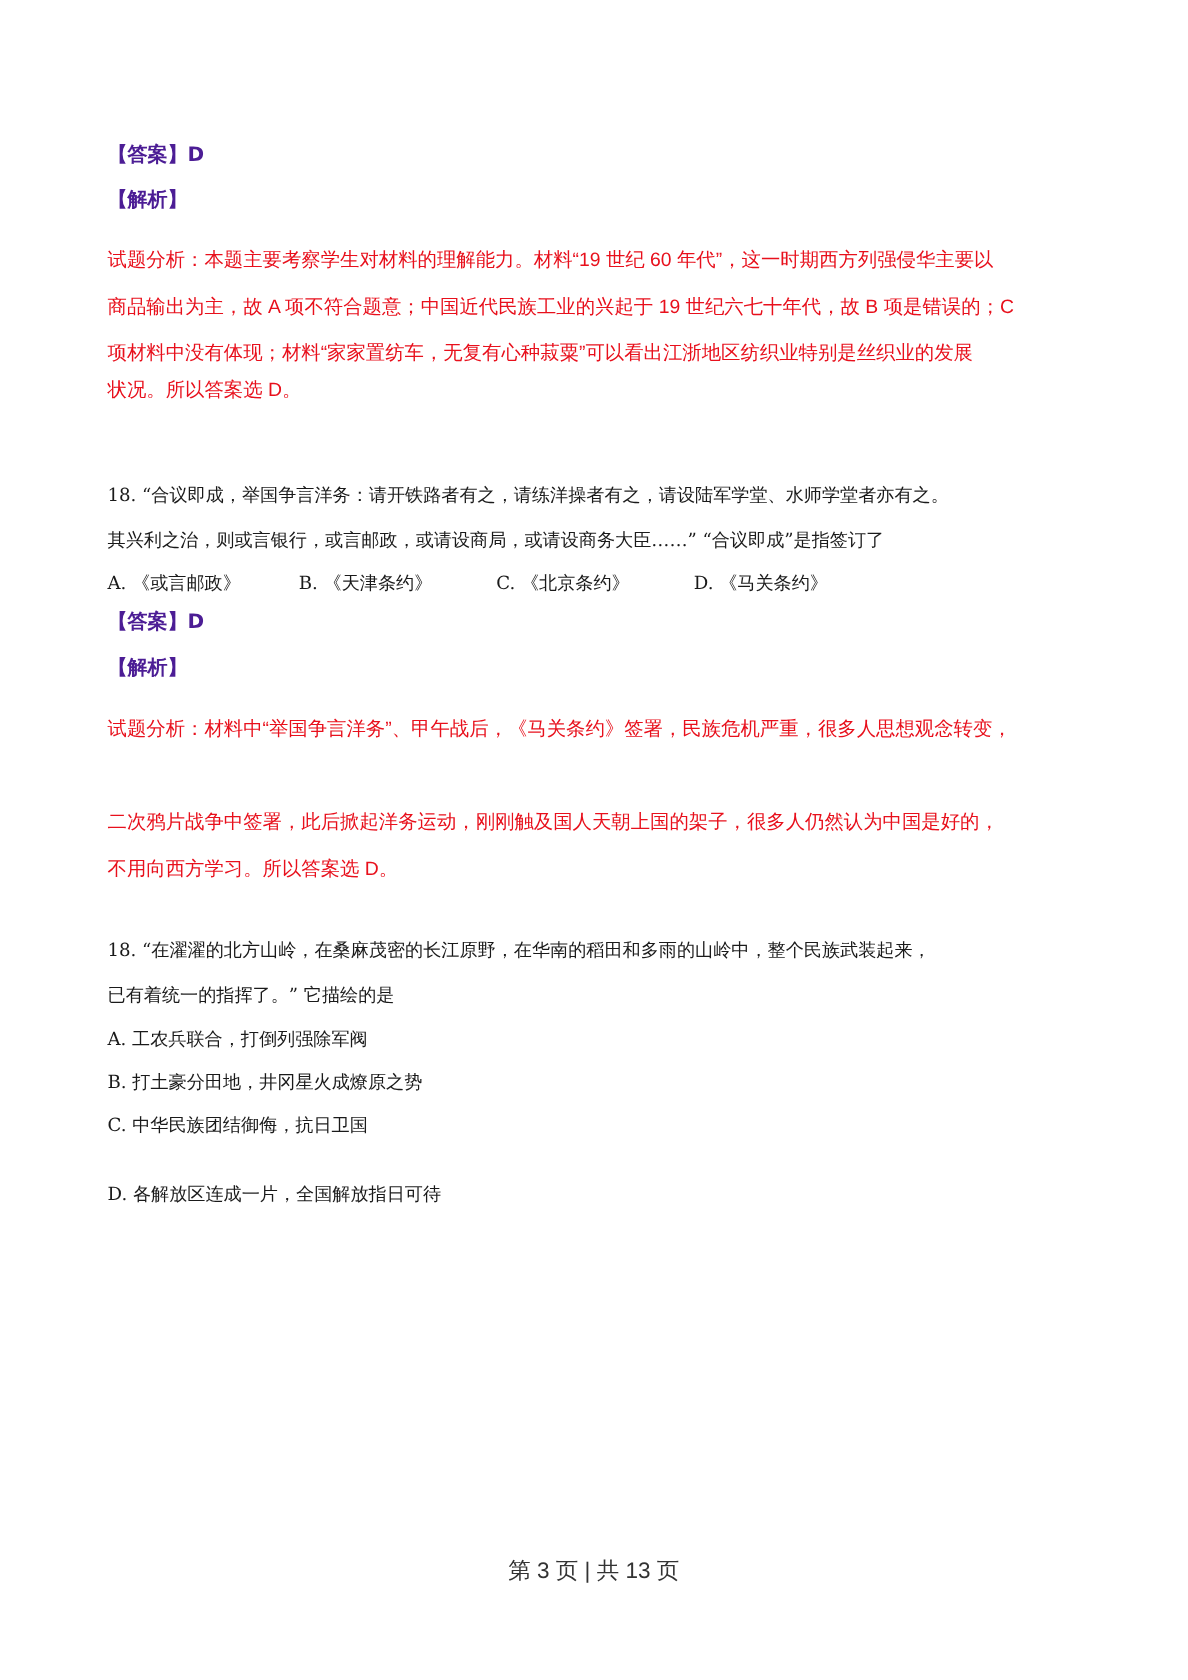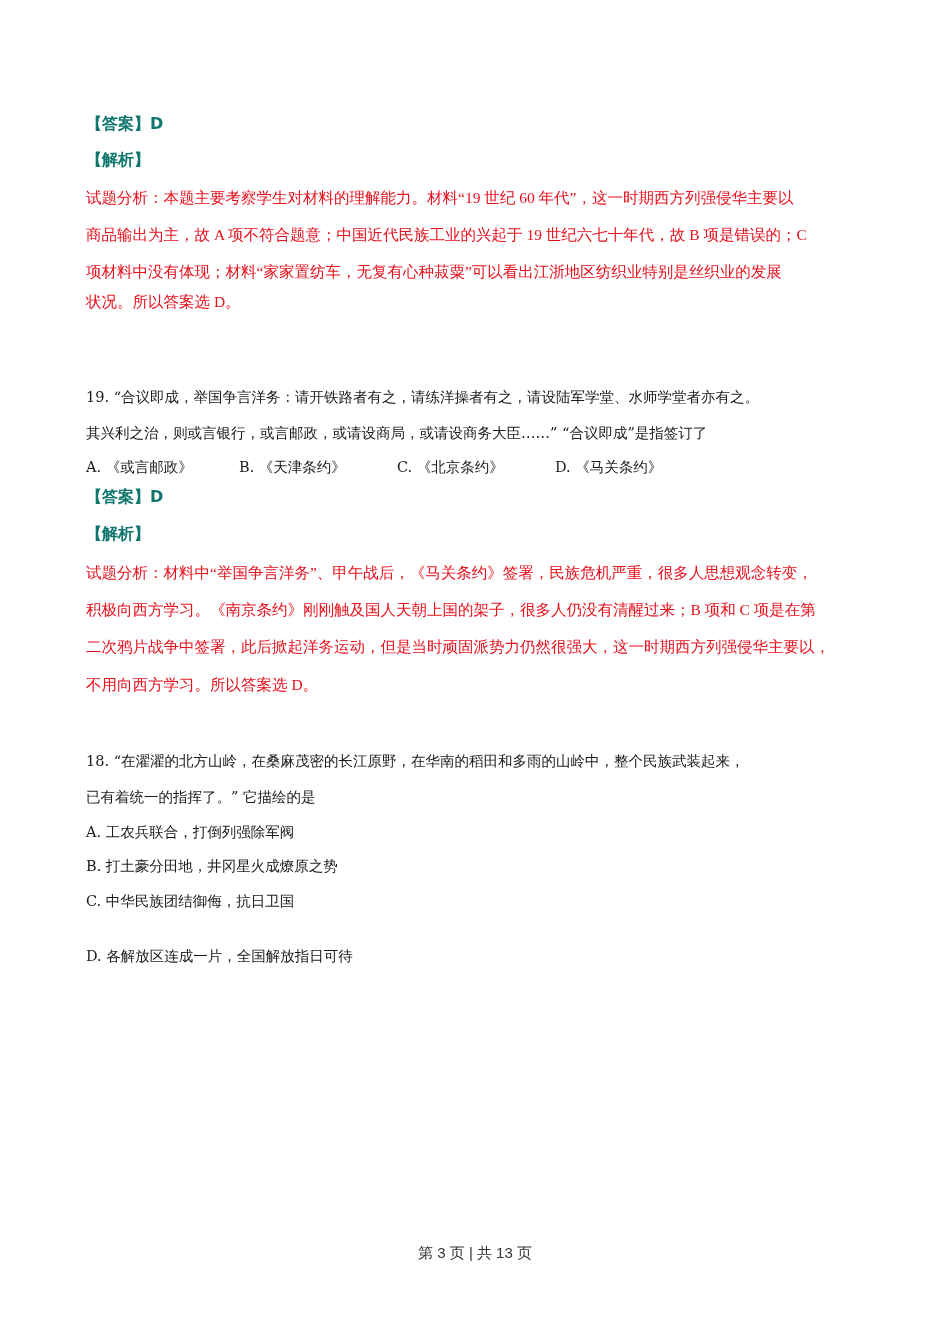--- a/index.html
+++ b/index.html
@@ -1,51 +1,50 @@
 <!DOCTYPE html>
 <html><head>
   <meta charset="utf-8">
   <style>
     html, body { margin: 0; padding: 0; background: #ffffff; }
     body { width: 950px; height: 1344px; position: relative; overflow: hidden; font-family: "DejaVu Serif", "Liberation Serif", serif; }
     .page { position: absolute; left: 0; top: 0; width: 950px; height: 1344px; }
     .line { position: absolute; left: 86px; white-space: nowrap; font-size: 15.5px; line-height: 20px; }
-    .red { color: #e8101c; font-family: Liberation Serif, serif; }
-    .red-bold { color: #0f766e; font-family: "DejaVu Sans", "Liberation Sans", sans-serif; font-weight: bold; font-size: 16px; }
+    .red { color: #e8101c; font-family: Liberation Sans, sans-serif; margin-top: 11px; }
+    .red-bold { color: #4c1d95; font-family: "DejaVu Sans", "Liberation Sans", sans-serif; font-weight: bold; font-size: 16px; }
     .dark { color: #1a1a1a; font-family: "DejaVu Serif", "Liberation Serif", serif; font-size: 14.5px; }
     .kaodian1 { color: #e8101c; font-family: "DejaVu Serif", "Liberation Serif", serif; font-size: 14.5px; }
     .options { display: flex; gap: 0; }
     .options span { display: inline-block; }
-    .footer { position: absolute; top: 1244px; left: 0; width: 950px; text-align: center; color: #333; font-family: "Liberation Sans", sans-serif; font-size: 15px; }
+    .footer { position: absolute; top: 1244px; left: 0; width: 950px; text-align: center; color: #333; font-family: "Liberation Sans", sans-serif; font-size: 18px; }
   </style>
 </head>
 <body>
 
 <div class="page">
 
   <div class="line red-bold" style="top:114px;">【答案】D</div>
   <div class="line red-bold" style="top:150px;">【解析】</div>
   <div class="line red" style="top:188px;">试题分析：本题主要考察学生对材料的理解能力。材料“19 世纪 60 年代”，这一时期西方列强侵华主要以</div>
   <div class="line red" style="top:225px;">商品输出为主，故 A 项不符合题意；中国近代民族工业的兴起于 19 世纪六七十年代，故 B 项是错误的；C</div>
   <div class="line red" style="top:262px;">项材料中没有体现；材料“家家置纺车，无复有心种菽粟”可以看出江浙地区纺织业特别是丝织业的发展</div>
   <div class="line red" style="top:292px;">状况。所以答案选 D。</div>
 
-  <div class="line dark" style="top:387px;">19. “合议即成，举国争言洋务：请开铁路者有之，请练洋操者有之，请设陆军学堂、水师学堂者亦有之。</div>
+  <div class="line dark" style="top:387px;">18. “合议即成，举国争言洋务：请开铁路者有之，请练洋操者有之，请设陆军学堂、水师学堂者亦有之。</div>
   <div class="line dark" style="top:423px;">其兴利之治，则或言银行，或言邮政，或请设商局，或请设商务大臣……” “合议即成”是指签订了</div>
   <div class="line dark options" style="top:457px;">
     <span style="width:153px;">A. 《或言邮政》</span>
     <span style="width:158px;">B. 《天津条约》</span>
     <span style="width:158px;">C. 《北京条约》</span>
     <span>D. 《马关条约》</span>
   </div>
   <div class="line red-bold" style="top:487px;">【答案】D</div>
   <div class="line red-bold" style="top:524px;">【解析】</div>
   <div class="line red" style="top:563px;">试题分析：材料中“举国争言洋务”、甲午战后，《马关条约》签署，民族危机严重，很多人思想观念转变，</div>
-  <div class="line red" style="top:600px;">积极向西方学习。《南京条约》刚刚触及国人天朝上国的架子，很多人仍没有清醒过来；B 项和 C 项是在第</div>
-  <div class="line red" style="top:637px;">二次鸦片战争中签署，此后掀起洋务运动，但是当时顽固派势力仍然很强大，这一时期西方列强侵华主要以，</div>
+  <div class="line red" style="top:637px;">二次鸦片战争中签署，此后掀起洋务运动，刚刚触及国人天朝上国的架子，很多人仍然认为中国是好的，</div>
   <div class="line red" style="top:675px;">不用向西方学习。所以答案选 D。</div>
 
   <div class="line dark" style="top:751px;">18. “在濯濯的北方山岭，在桑麻茂密的长江原野，在华南的稻田和多雨的山岭中，整个民族武装起来，</div>
   <div class="line dark" style="top:787px;">已有着统一的指挥了。” 它描绘的是</div>
   <div class="line dark" style="top:822px;">A. 工农兵联合，打倒列强除军阀</div>
   <div class="line dark" style="top:856px;">B. 打土豪分田地，井冈星火成燎原之势</div>
   <div class="line dark" style="top:891px;">C. 中华民族团结御侮，抗日卫国</div>
   <div class="line dark" style="top:946px;">D. 各解放区连成一片，全国解放指日可待</div>
 
   <div class="footer">第 3 页 | 共 13 页</div>

